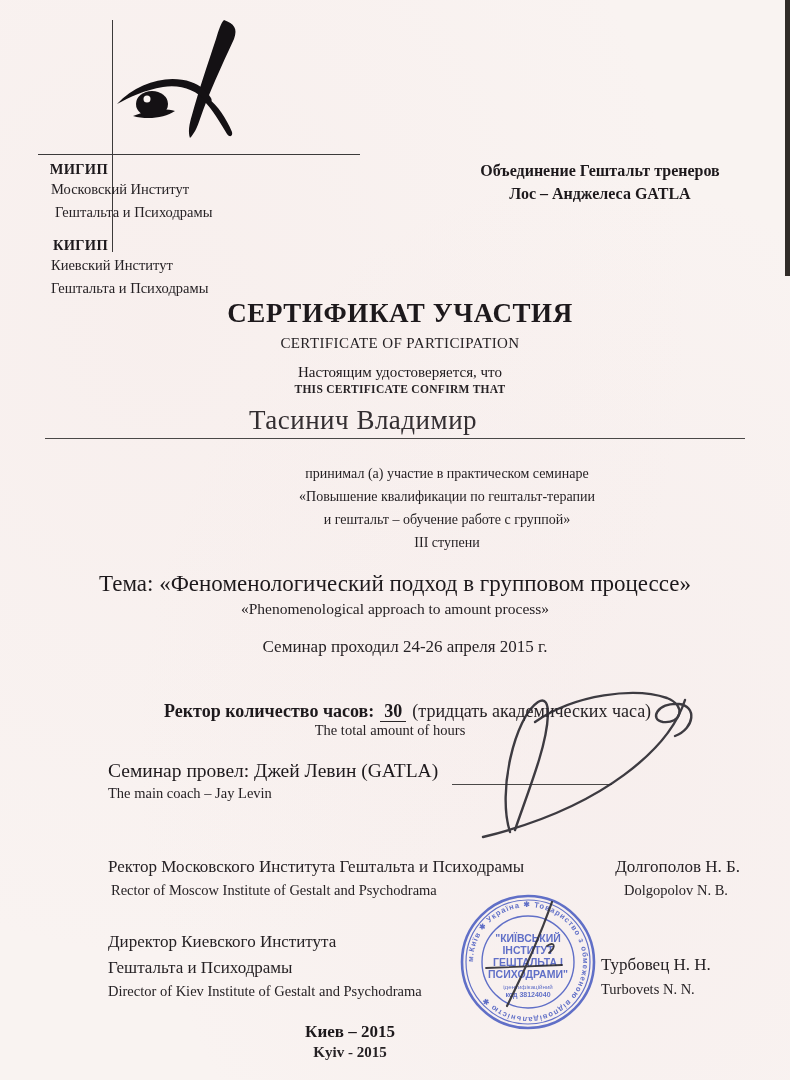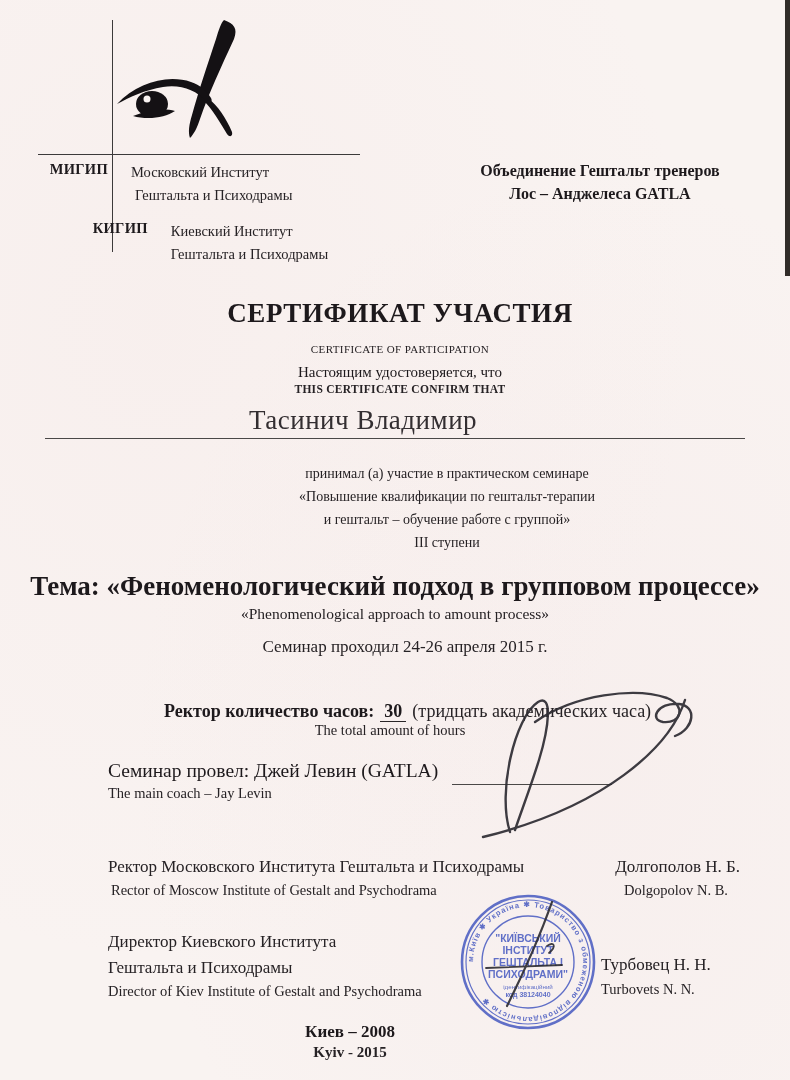--- a/index.html
+++ b/index.html
@@ -18,38 +18,38 @@
   .center{text-align:center;}
   .b{font-weight:bold;}
   .ink{color:#1d191c;}
   .soft{color:#332e31;}
 
   
   .hline{height:0;border-top:1.6px solid #3c3a3a;}
   .vline{width:0;border-left:1.6px solid #3c3a3a;}
 
   
-  .inst-row{display:flex;align-items:flex-start;}
+  .inst-row{display:flex;align-items:flex-start;flex-direction:column;}
   .abbr{width:70px;text-align:right;padding-right:10px;font-weight:bold;font-size:14.5px;letter-spacing:0.3px;}
   .inst-name{padding-left:13px;font-size:14.5px;line-height:23px;}
 
   .right-head{font-weight:bold;font-size:16px;line-height:23px;}
 
   .title-ru{font-size:27px;font-weight:bold;letter-spacing:0.6px;}
-  .title-en{font-size:11px;letter-spacing:0.4px;margin-top:14px;}
+  .title-en{font-size:15px;letter-spacing:0.4px;margin-top:6px;}
 
   .confirm-ru{font-size:15px;font-weight:normal;}
   .confirm-en{font-size:11.5px;font-weight:600;letter-spacing:0.3px;margin-top:2px;}
 
   .pname{font-size:27px;letter-spacing:0.5px;}
   .rule{height:0;border-top:1.6px solid #4a4847;}
 
   .body-par{font-size:14px;line-height:23px;}
 
-  .theme-ru{font-size:27px;font-weight:bold;}
+  .theme-ru{font-size:23px;font-weight:normal;}
   .theme-en{font-size:15.5px;margin-top:3px;}
   .dates{font-size:17px;}
 
   .hours{font-size:18px;}
   .hours .val{font-weight:bold;border-bottom:1.8px solid #2a2628;padding:0 4px;margin:0 6px;}
   .hours-en{font-size:14.5px;}
 
   .coach-ru{font-size:19.5px;}
   .coach-en{font-size:14.5px;margin-top:3px;}
 
@@ -199,17 +199,17 @@
     </g>
 
     <g fill="none" stroke="#2b2a30" stroke-width="2.2" stroke-linecap="round" opacity="0.9">
       <path d="M100 16 C88 50 70 90 55 120"></path>
       <path d="M34 82 L110 79" stroke-width="1.8"></path>
       <path d="M95 60 C102 55 105 60 97 67" stroke-width="1.8"></path>
     </g>
   </svg>
 
   <div class="abs center" style="left:250px;top:1022px;width:200px;">
-    <div class="footer-ru ink">Киев – 2008</div>
+    <div class="footer-ru ink">Киев – 2015</div>
     <div class="footer-en">Kyiv - 2015</div>
   </div>
 
 </div>
 
 </body></html>

